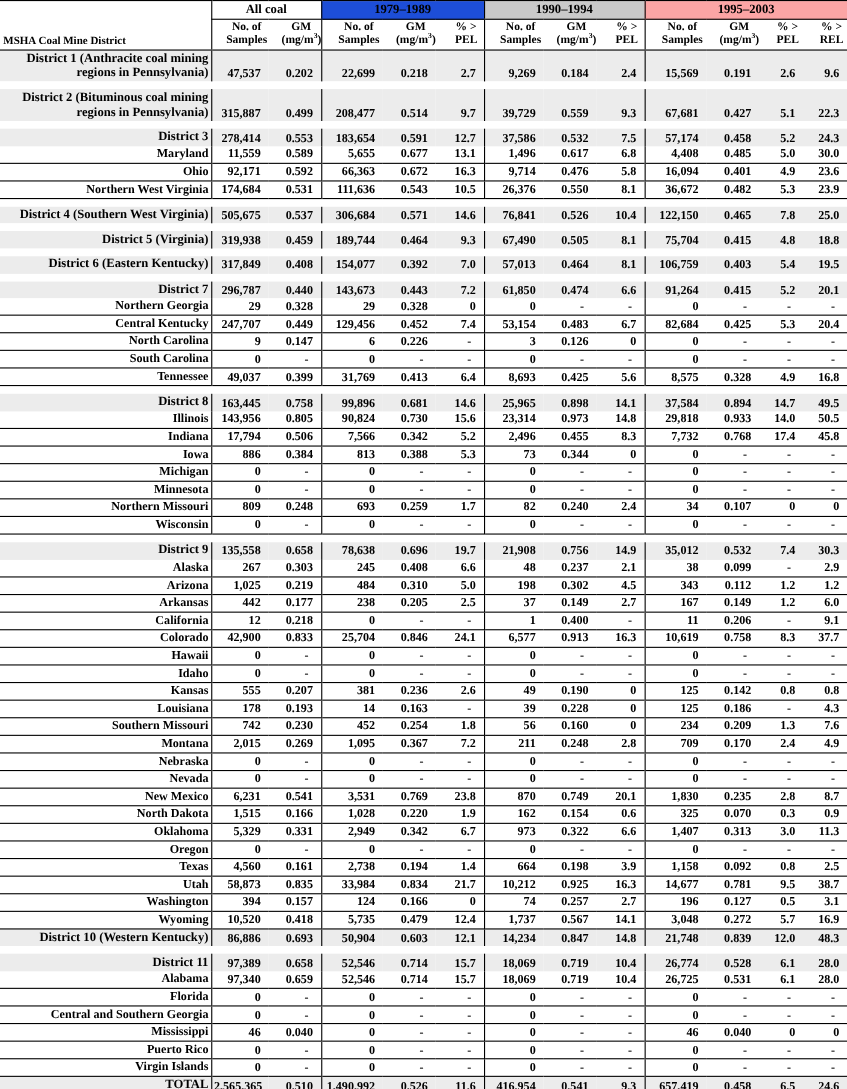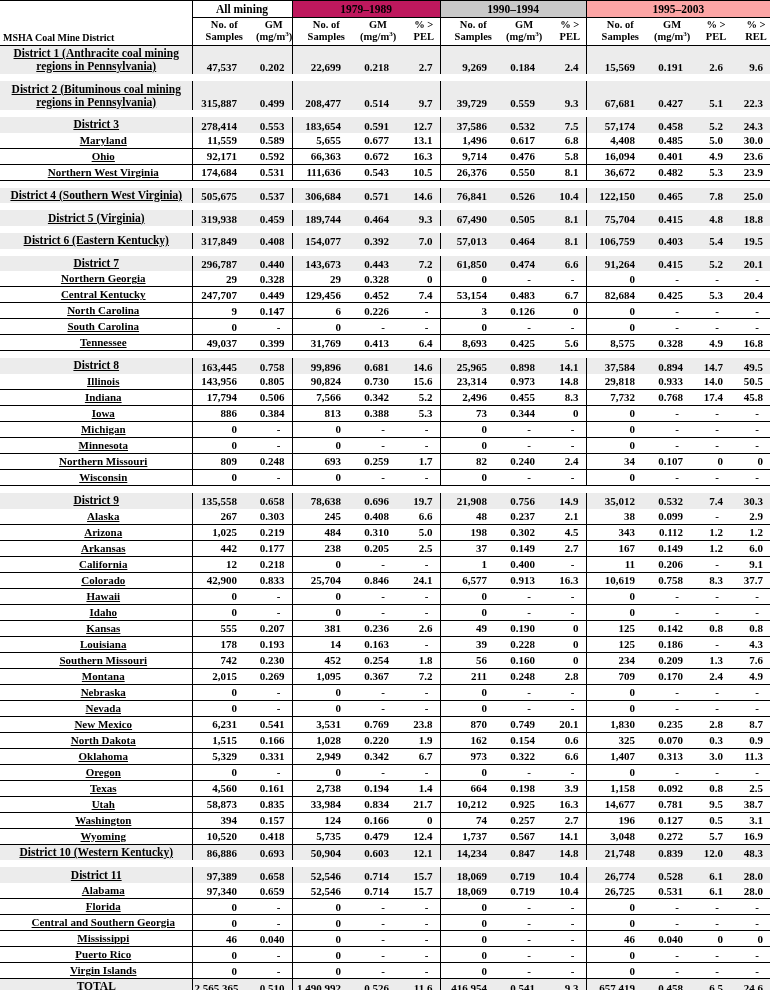--- a/index.html
+++ b/index.html
@@ -21,21 +21,21 @@
   
   .grp{
     text-align:center;
     font-weight:bold;
     font-size:11.5px;
     padding:2px 0 2px 0;
     border-bottom:1px solid #000;
     border-top:1.6px solid #000;
   }
   .grp-all{background:#ffffff;}
-  .grp-a{background:#be185d;}
+  .grp-a{background:#1d4ed8;}
   .grp-b{background:#c9c9c9;}
   .grp-c{background:#fca5a5;}
   .sub{
     text-align:center;
     font-weight:bold;
     font-size:10.5px;
     line-height:1.12;
     padding:1px 0 2px 12px;
     border-bottom:1.6px solid #000;
   }
@@ -55,26 +55,25 @@
 
   
   tr.district > td{background:#ececec;font-weight:bold;}
   tr.total > td{
     background:#ececec;font-weight:bold;
     border-top:1.6px solid #000;border-bottom:1.6px solid #000;
   }
   tr.spacer > td{height:7px;background:#fff;}
 
   td.lbl{
-    text-align:center;
+    text-align:right;
     padding:1.2px 2px 1.2px 3px;
     font-size:11.5px;
     white-space:normal;
     line-height:1.15;
-    text-decoration:underline;
   }
   td.lbl.indent{padding-left:17px;font-size:11px;margin-left:32px;}
   td.num{
     text-align:right;
     padding:1.2px 7px 1.2px 2px;
     font-size:11px;
     white-space:nowrap;
   }
   td.num.dash{padding-right:11px;}
   tr.district td.num, tr.total td.num{font-size:11px;}
@@ -95,21 +94,21 @@
         <col style="width:48px">
         <col style="width:44px">
       <col style="width:56px">
         <col style="width:48px">
         <col style="width:40px">
         <col style="width:40px">
     </colgroup>
     <thead>
       <tr>
         <td rowspan="2" class="corner">MSHA Coal Mine District</td>
-        <td colspan="2" class="grp grp-all vsep">All mining</td>
+        <td colspan="2" class="grp grp-all vsep">All coal</td>
         <td colspan="3" class="grp grp-a vsep">1979–1989</td>
         <td colspan="3" class="grp grp-b vsep">1990–1994</td>
         <td colspan="4" class="grp grp-c vsep">1995–2003</td>
       </tr>
       <tr>
 
         <td class="sub vsep">
           <span>No. of</span><br>
           <span>Samples</span>
         </td>

